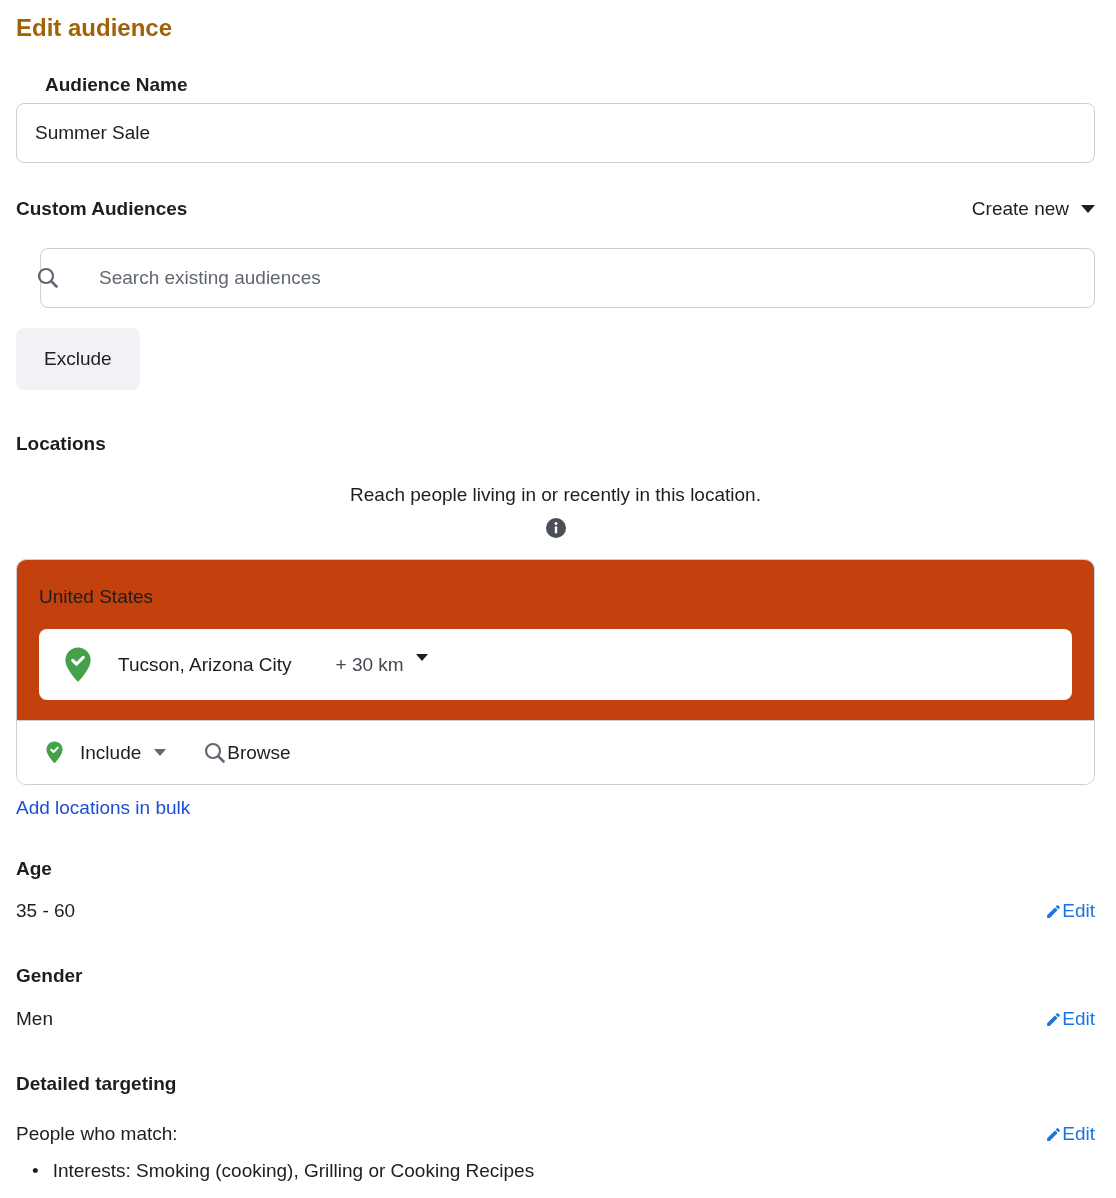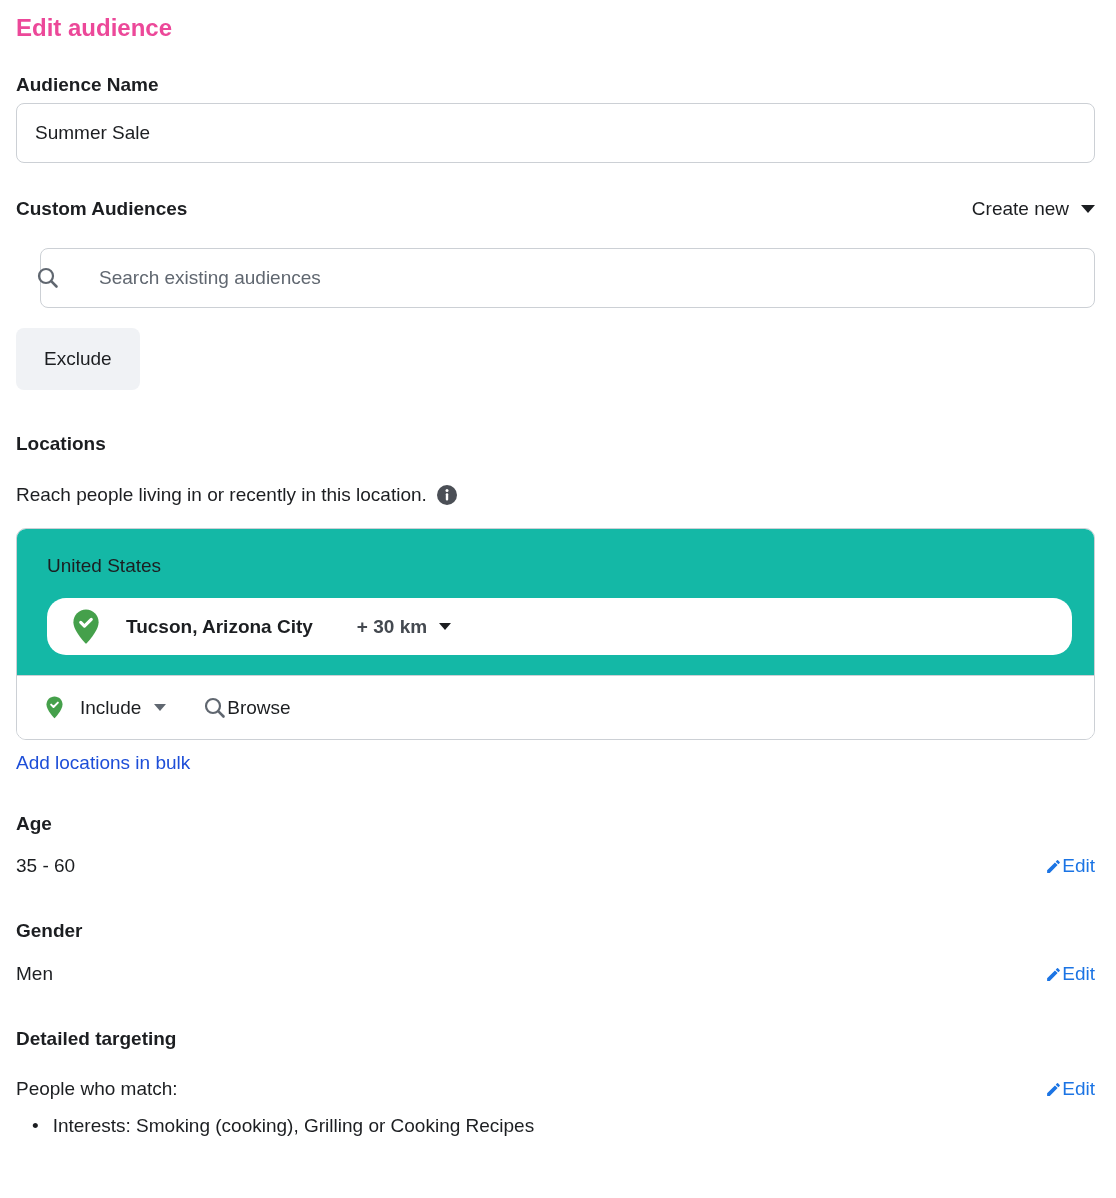--- a/index.html
+++ b/index.html
@@ -4,23 +4,23 @@
 <style>
   * { box-sizing: border-box; margin: 0; padding: 0; }
   html, body { width: 1116px; height: 1198px; background: #fff; overflow: hidden; }
   body {
     font-family: "Liberation Sans", "DejaVu Sans", sans-serif;
     color: #1c1e21;
     font-size: 19px;
   }
   .page { padding: 14px 21px 0 16px; }
 
-  .page-title { font-size: 24px; font-weight: 700; line-height: 28px; color: #ec4899; }
+  .page-title { font-size: 24px; font-weight: 700; line-height: 28px; color: #a16207; }
 
-  .field-label { font-size: 19px; font-weight: 700; line-height: 26px; margin-top: 30px; }
+  .field-label { font-size: 19px; font-weight: 700; line-height: 26px; margin-top: 30px; margin-left: 29px; }
 
   .text-input, .search-wrap input {
     width: 100%; height: 60px; border: 1px solid #ccd0d5; border-radius: 8px;
     font-family: inherit; font-size: 19px; color: #1c1e21; padding: 0 18px;
     outline: none; background: #fff;
   }
   .text-input { margin-top: 5px; }
 
   .row-between { display: flex; align-items: center; justify-content: space-between; }
   .ca-header { margin-top: 33px; }
@@ -36,29 +36,29 @@
   input::placeholder { color: #606770; opacity: 1; }
 
   .btn-secondary {
     margin-top: 20px; display: inline-block; background: #f0f2f5; border: none;
     border-radius: 8px; height: 62px; padding: 0 28px; font-family: inherit;
     font-size: 19px; color: #1c1e21; cursor: pointer;
   }
 
   .section-label { font-size: 19px; font-weight: 700; line-height: 26px; }
   .mt-41 { margin-top: 41px; }
-  .desc-row { margin-top: 25px; display: flex; align-items: center; gap: 9px; line-height: 26px; }
+  .desc-row { margin-top: 25px; display: flex; align-items: center; gap: 9px; line-height: 26px; flex-direction: column; }
 
   .loc-widget { margin-top: 20px; border: 1px solid #ccd0d5; border-radius: 10px; overflow: hidden; }
-  .loc-top { background: #14b8a6; padding: 24px 22px 20px 30px; }
+  .loc-top { background: #c2410c; padding: 24px 22px 20px 22px; }
   .loc-country { line-height: 26px; margin-bottom: 19px; }
-  .loc-card { background: #fff; border-radius: 19px; height: 57px; display: flex; align-items: center; padding: 0 24px; font-weight: bold; }
+  .loc-card { background: #fff; border-radius: 8px; height: 71px; display: flex; align-items: center; padding: 0 24px; }
   .loc-card .pin { flex: 0 0 auto; }
   .loc-name { margin-left: 25px; }
-  .radius-dd { display: flex; align-items: center; gap: 12px; margin-left: 44px; cursor: pointer; }
+  .radius-dd { display: flex; align-items: flex-start; gap: 12px; margin-left: 44px; cursor: pointer; }
   .radius-text { color: #444950; }
   .loc-bottom { background: #fff; border-top: 1px solid #ccd0d5; height: 64px; display: flex; align-items: center; padding: 0 26px 0 28px; }
   .include-dd { display: flex; align-items: center; gap: 13px; cursor: pointer; text-align: right; }
   .include-label { margin-left: 3px; }
   .loc-bottom .mag { margin-left: 37px; }
   .loc-search { flex: 1; border: none !important; height: 100% !important; padding-left: 14px !important; border-radius: 0 !important; }
   .browse { color: #1c1e21; cursor: pointer; }
 
   .link-navy { display: inline-block; margin-top: 11px; color: #1d4ed8; line-height: 24px; text-decoration: none; cursor: pointer; }
 

